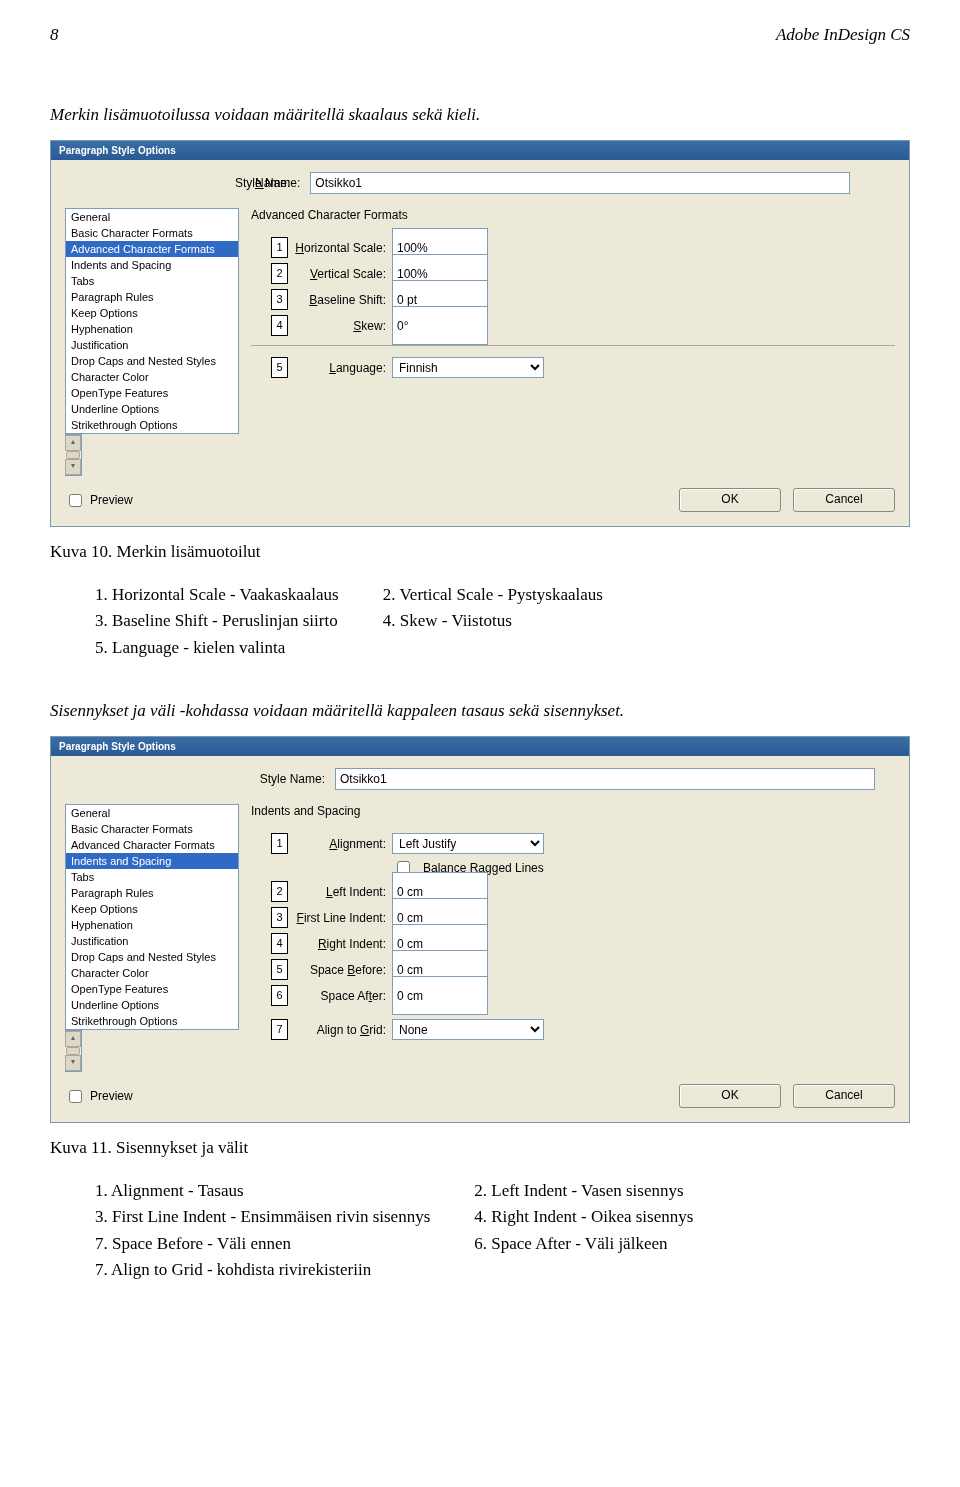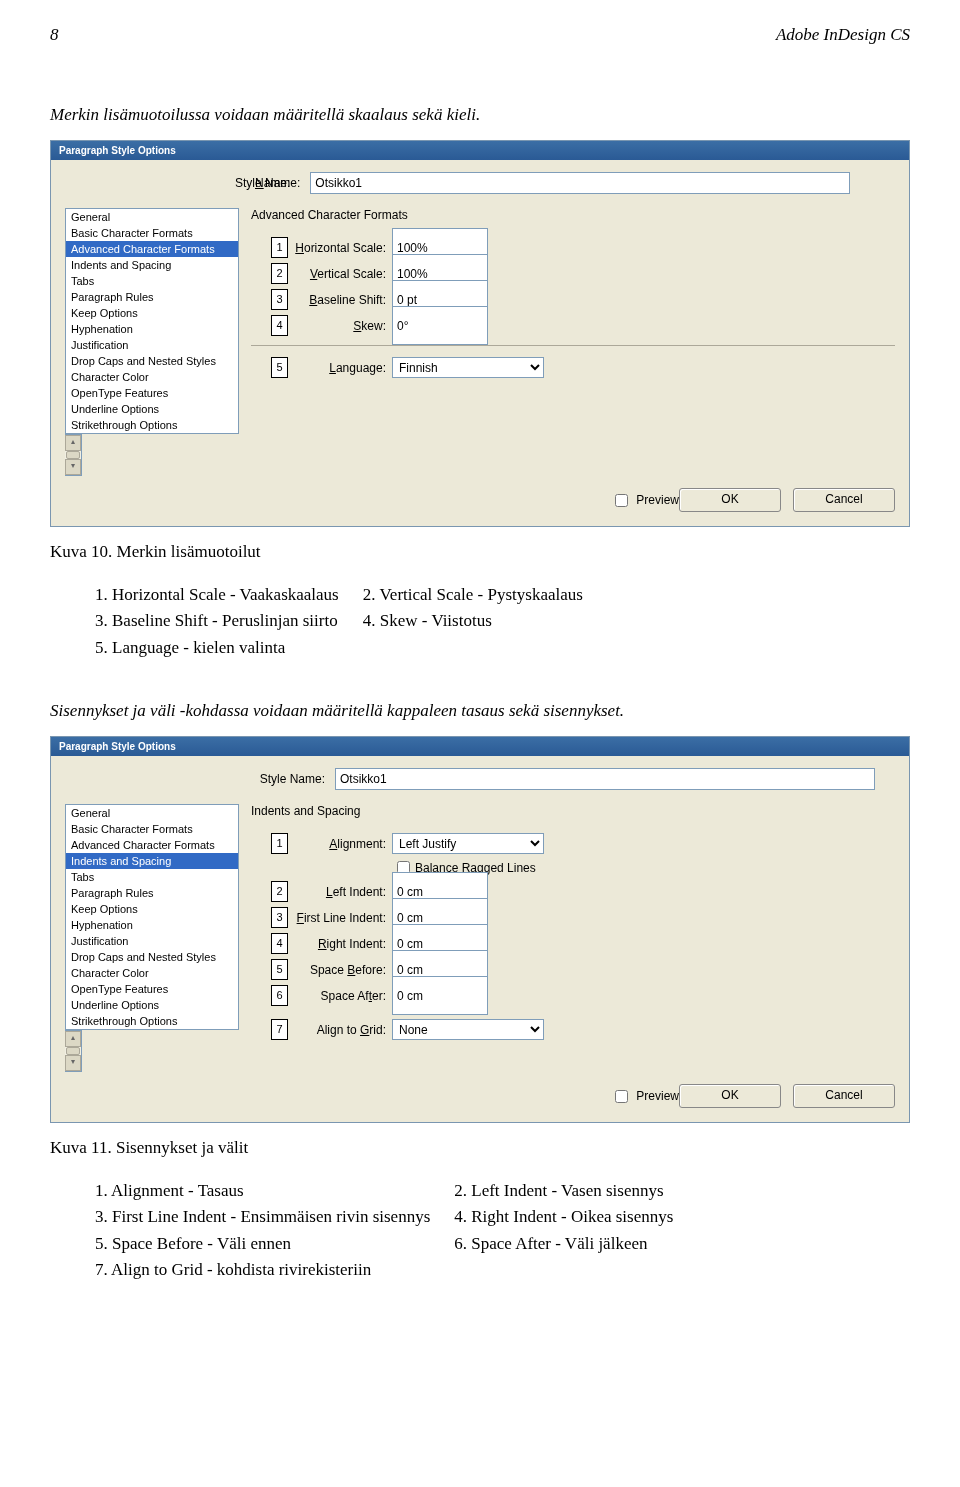--- a/index.html
+++ b/index.html
@@ -174,35 +174,35 @@
     background: #fff;
     padding-left: 2px;
   }
   .checkbox-row {
     display:flex;
     align-items:center;
     margin-left: 122px;
     margin-bottom: 3px;
     height: 19px;
     font-size: 12px;
-    gap: 2px;
+    gap: 10px;
   }
   .checkbox-row input {
     width: 13px;
     height: 13px;
   }
   .hr {
     border: none;
     border-top: 1px solid #aca899;
     margin: 8px 0 10px 0;
   }
   .footer-row {
     display: flex;
     align-items: center;
-    justify-content: flex-end;
+    justify-content: space-between;
   }
   .preview-box {
     display: flex;
     align-items: center;
     gap: 5px;
     font-size: 12px;
   }
   .preview-box input {
     width: 13px;
     height: 13px;
@@ -223,21 +223,21 @@
     line-height: 20px;
     box-shadow: inset 1px 1px 0 #fff;
   }
   .caption {
     font-size: 17px;
     margin-bottom: 20px;
   }
   .two-col-list {
     display: flex;
     font-size: 17px;
-    gap: 24px;
+    gap: 44px;
     margin-left: 45px;
     margin-bottom: 40px;
   }
   .two-col-list .col {
     line-height: 1.55;
   }
 </style>
 </head>
 <body>
 
@@ -449,21 +449,21 @@
       </div>
     </div>
   </div>
 
   <div class="caption">Kuva 11. Sisennykset ja välit</div>
 
   <div class="two-col-list">
     <div class="col">
       <div>1. Alignment - Tasaus</div>
       <div>3. First Line Indent - Ensimmäisen rivin sisennys</div>
-      <div>5. Space Before - Väli ennen</div>
+      <div>7. Space Before - Väli ennen</div>
       <div>7. Align to Grid - kohdista rivirekisteriin</div>
     </div>
     <div class="col">
       <div>2. Left Indent - Vasen sisennys</div>
       <div>4. Right Indent - Oikea sisennys</div>
       <div>6. Space After - Väli jälkeen</div>
     </div>
   </div>
 </div>
 

